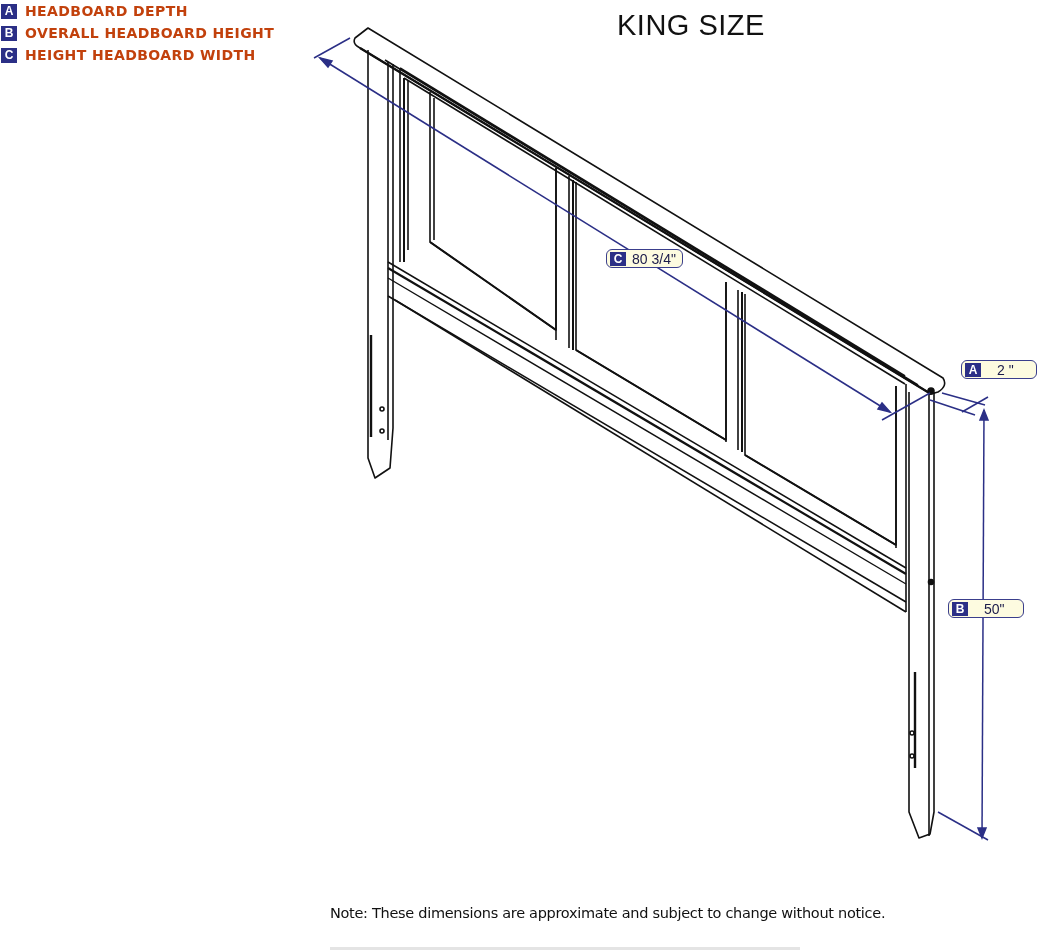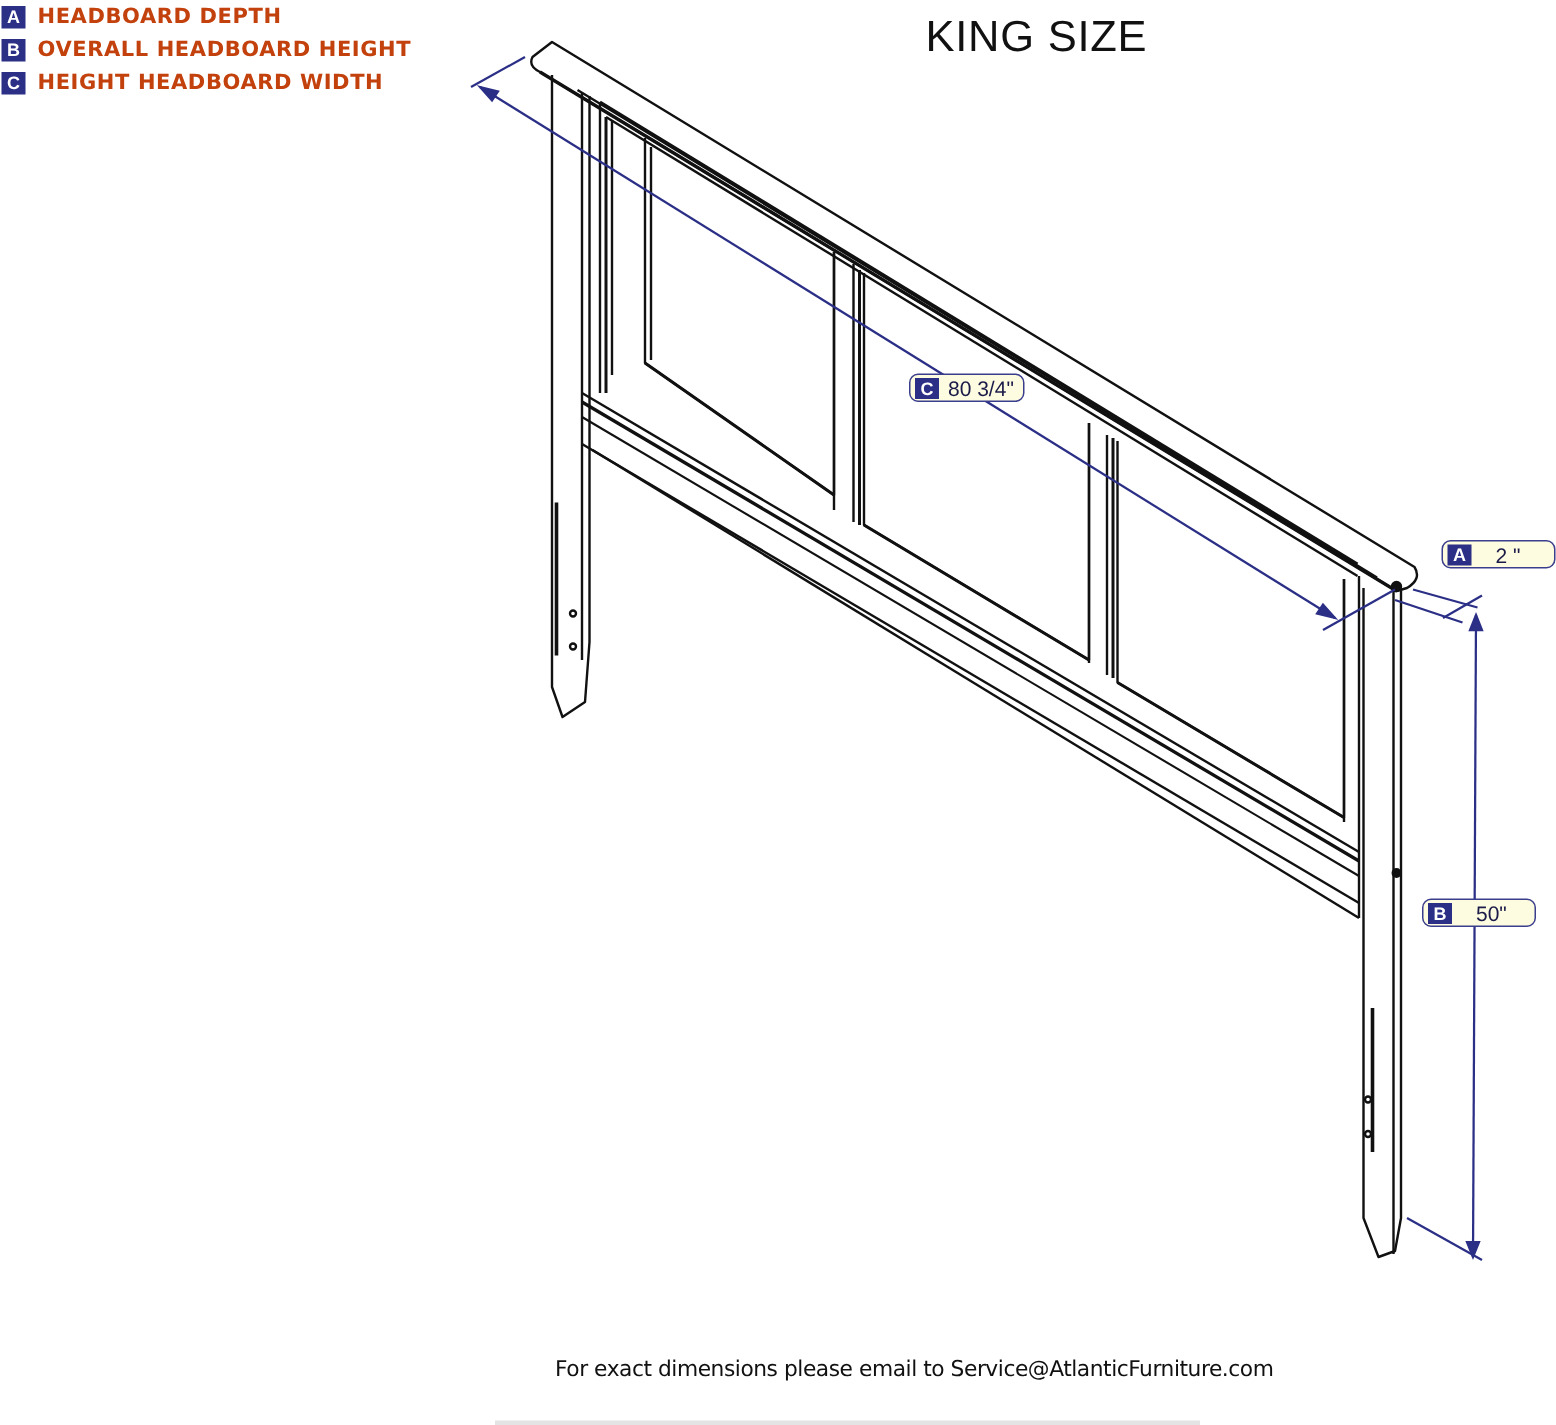--- a/index.html
+++ b/index.html
@@ -120,15 +120,15 @@
   <span class="dim-key">A</span>
   <span class="dim-val" style="margin-left:10px;">2 "</span>
 </div>
 
 <div class="dim-tag" style="left:948px; top:599px; width:76px;">
   <span class="dim-key">B</span>
   <span class="dim-val" style="margin-left:10px;">50"</span>
 </div>
 
 <div class="note">
-  <div class="l2">For exact dimensions please email to Service@AtlanticFurniture.com</div>
+  <div>Note:  These dimensions are approximate and subject to change without notice.</div>
 </div>
 <div class="rule"></div>
 
 </body></html>

